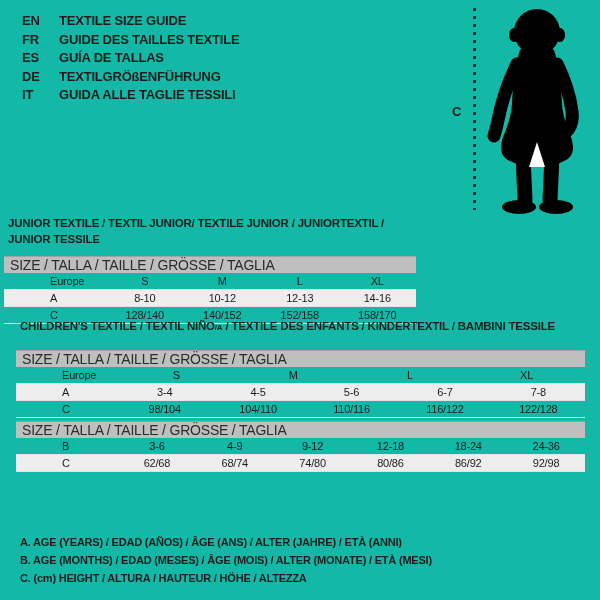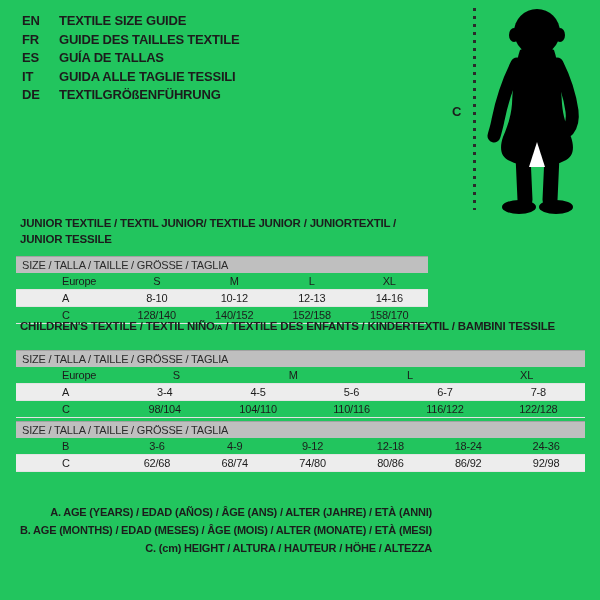--- a/index.html
+++ b/index.html
@@ -1,78 +1,78 @@
 <!DOCTYPE html>
 <html><head>
 <meta charset="utf-8">
 <style>
   html,body{margin:0;padding:0;background:#fff;}
   .page{
-    position:relative;width:600px;height:600px;background:#22c55e;overflow:hidden;
+    position:relative;width:600px;height:600px;background:#14b8a6;overflow:hidden;
     font-family:"Liberation Sans",sans-serif;color:#1c1c1c;letter-spacing:-0.2px;
   }
   
   .languages{position:absolute;left:22px;top:12px;font-weight:bold;font-size:13px;line-height:18.5px;}
   .lang-row{display:flex;}
   .lang-code{width:37px;}
   
   .dotted-line{
     position:absolute;left:473px;top:8px;width:3px;height:202px;
     background:repeating-linear-gradient(to bottom,#2b2b2b 0 3px,transparent 3px 8px);
   }
   .height-label{position:absolute;left:452px;top:104px;font-weight:bold;font-size:13px;}
   .baby-figure{position:absolute;left:479px;top:4px;}
   
   .section{position:absolute;}
-  .sec-junior{left:16px;top:215px;width:412px;}
+  .sec-junior{left:4px;top:215px;width:412px;}
   .sec-children{left:16px;top:318px;width:569px;}
   .sec-babies{left:16px;top:421px;width:569px;}
   .section-title{font-weight:bold;font-size:11.5px;line-height:16px;margin:0 0 0 4px;}
   .sec-junior .section-title{margin-bottom:9px;}
   .sec-children .section-title{margin-bottom:14px;}
   .sec-babies .title-block{margin-bottom:12px;}
   .sub{font-size:8px;}
   
   .sizetable{width:100%;}
   .thead{
     height:17px;line-height:17px;background:#bfbfbf;border-top:1px solid #a2a2a2;
-    padding-left:6px;font-size:11px;color:#2b2b2b;box-sizing:border-box;
+    padding-left:6px;font-size:14px;color:#2b2b2b;box-sizing:border-box;
   }
   .trow{display:flex;height:16px;line-height:16px;font-size:11px;border-bottom:1px solid #e3e3e3;}
   .trow.shade{background:#ededed;}
   .rlabel{width:62px;padding-left:6px;box-sizing:border-box;margin-left:40px;}
   .cell{flex:1;text-align:center;}
   
-  .footnotes{position:absolute;left:20px;top:503px;font-weight:bold;font-size:11px;line-height:18px;text-align:right;}
+  .footnotes{position:absolute;left:20px;top:533px;font-weight:bold;font-size:11px;line-height:18px;}
 </style>
 </head>
 <body>
 
 <div class="page">
 
   <div class="languages">
     <div class="lang-row">
       <span class="lang-code">EN</span>
       <span>TEXTILE SIZE GUIDE</span>
     </div>
     <div class="lang-row">
       <span class="lang-code">FR</span>
       <span>GUIDE DES TAILLES TEXTILE</span>
     </div>
     <div class="lang-row">
       <span class="lang-code">ES</span>
       <span>GUÍA DE TALLAS</span>
     </div>
     <div class="lang-row">
+      <span class="lang-code">DE</span>
+      <span>TEXTILGRÖßENFÜHRUNG</span>
+    </div>
+    <div class="lang-row">
       <span class="lang-code">IT</span>
       <span>GUIDA ALLE TAGLIE TESSILI</span>
-    </div>
-    <div class="lang-row">
-      <span class="lang-code">DE</span>
-      <span>TEXTILGRÖßENFÜHRUNG</span>
     </div>
   </div>
 
   <div class="dotted-line"></div>
   <div class="height-label">C</div>
   <svg class="baby-figure" width="118" height="212" viewBox="0 0 118 212">
     <g fill="#000000">
       <ellipse cx="35" cy="31" rx="5" ry="7"></ellipse>
       <ellipse cx="81" cy="31" rx="5" ry="7"></ellipse>
       <circle cx="58" cy="28" r="23"></circle>

